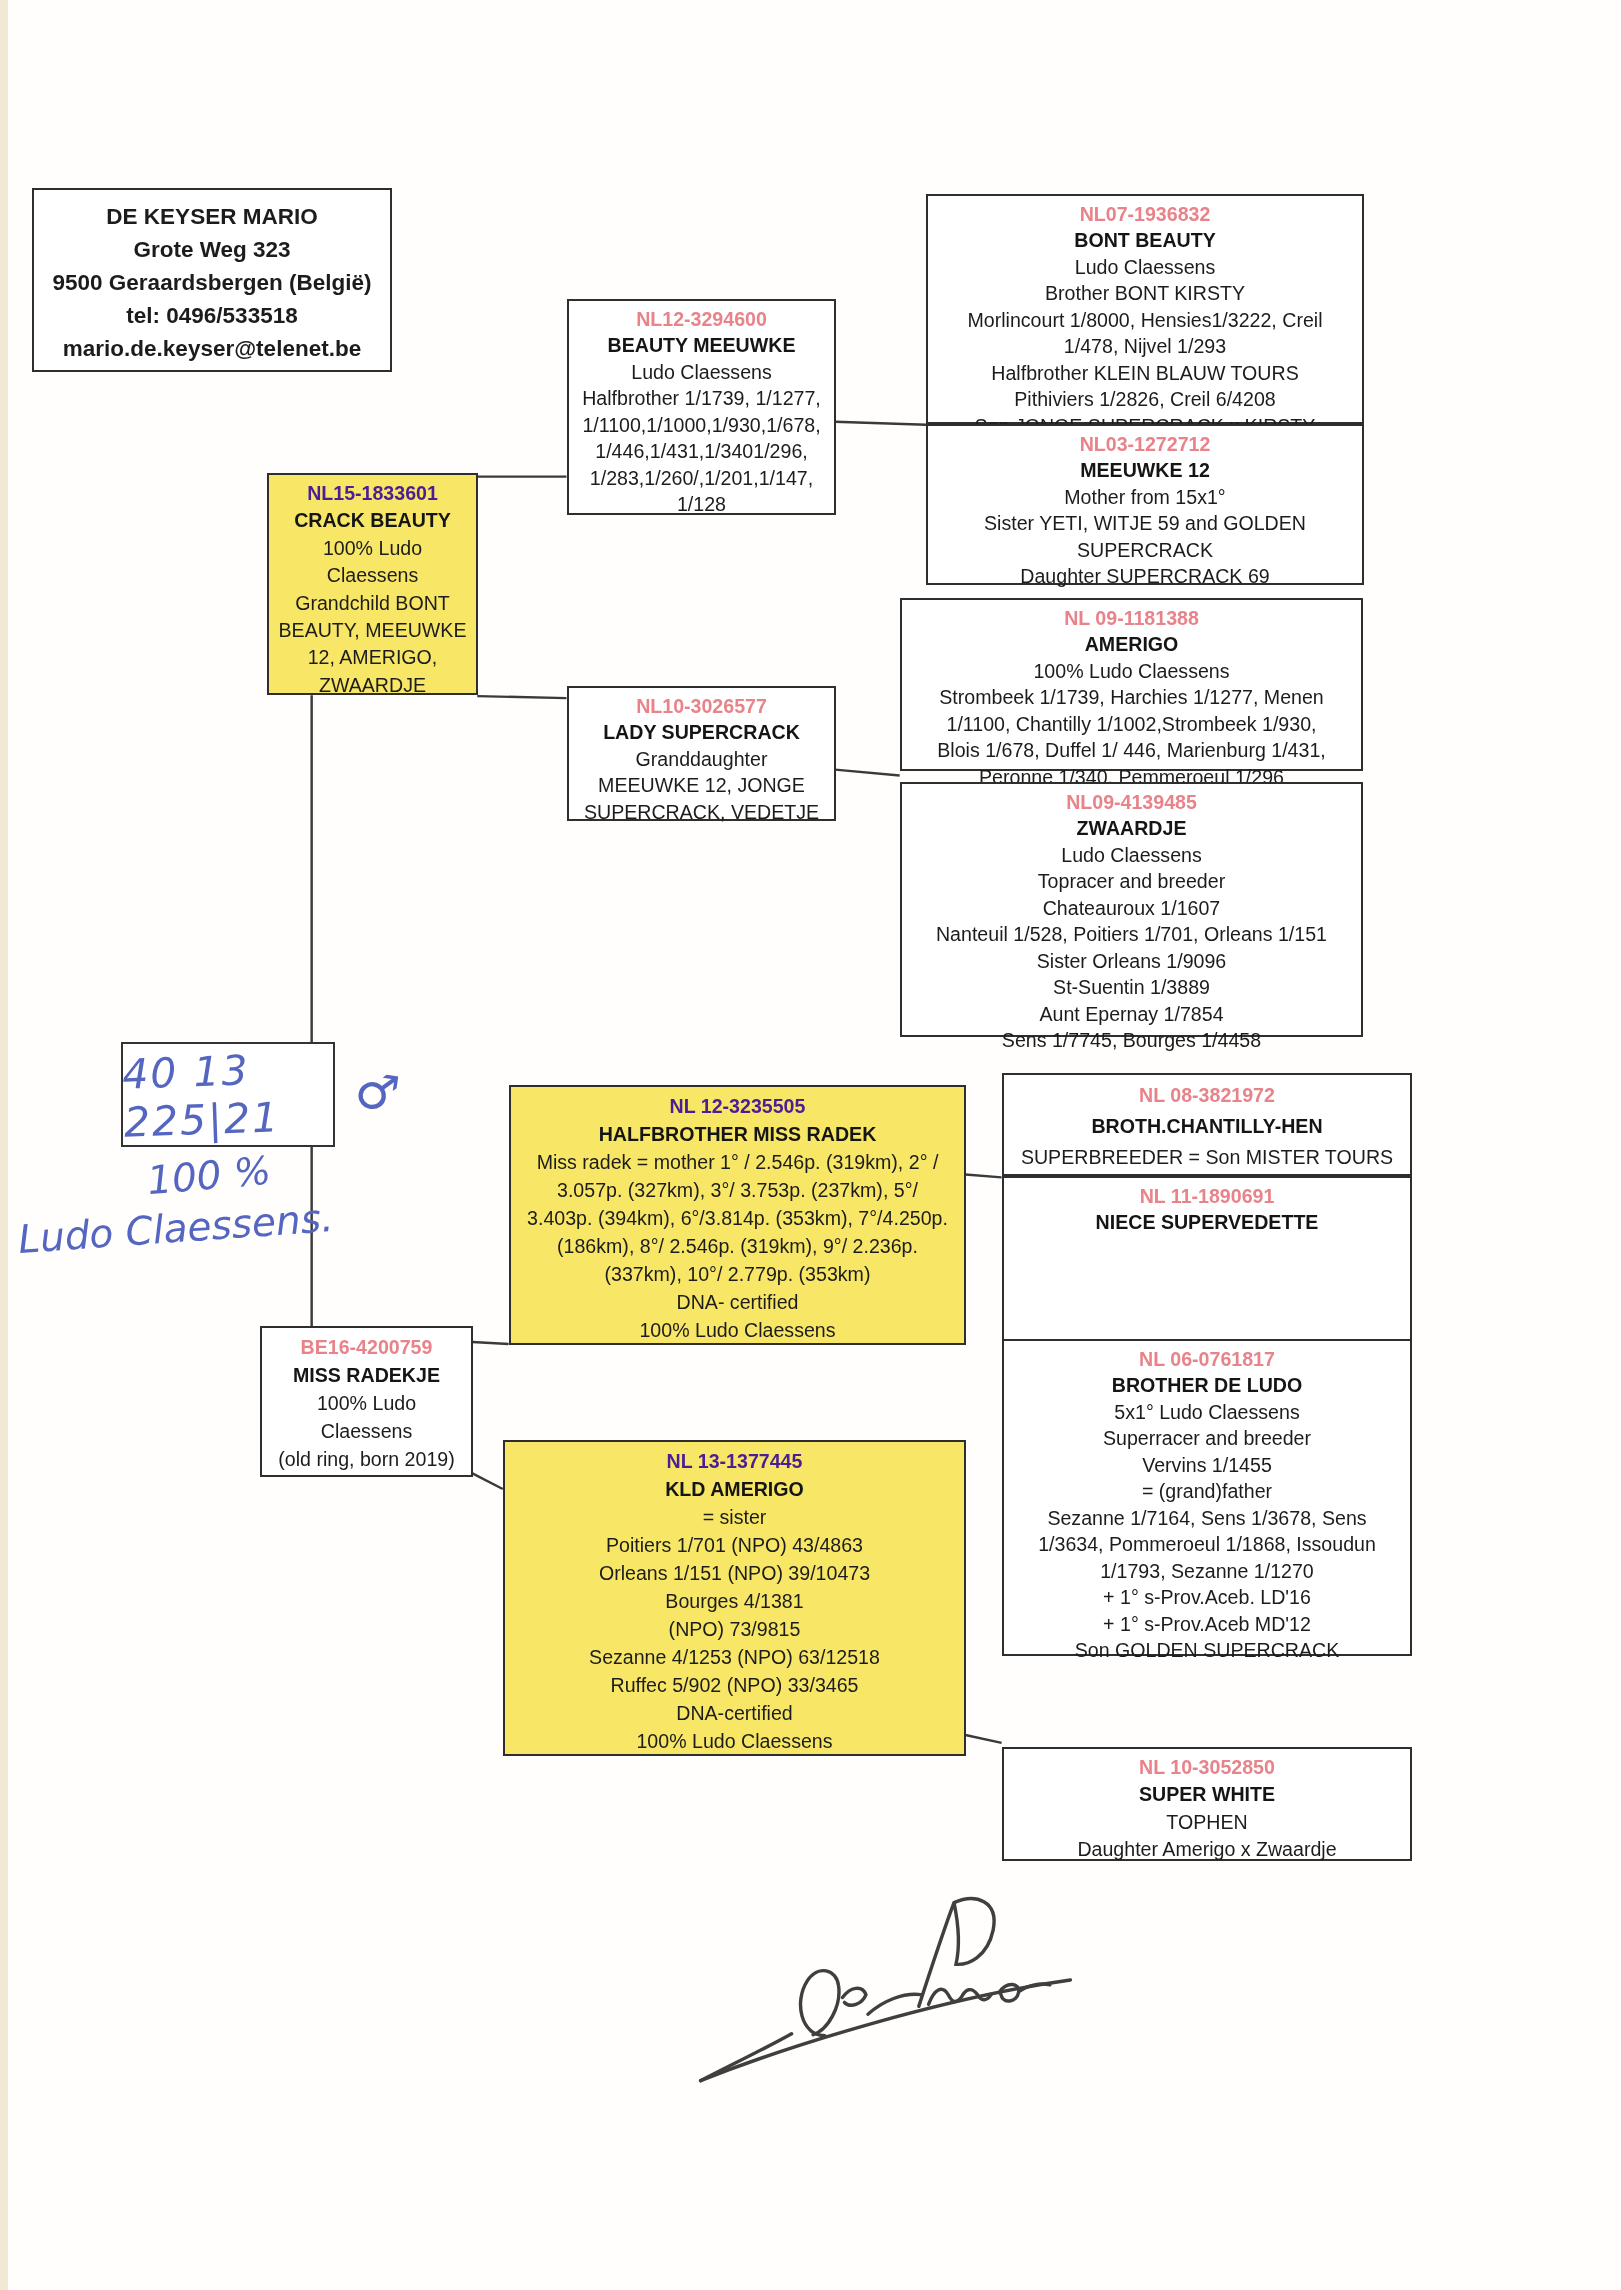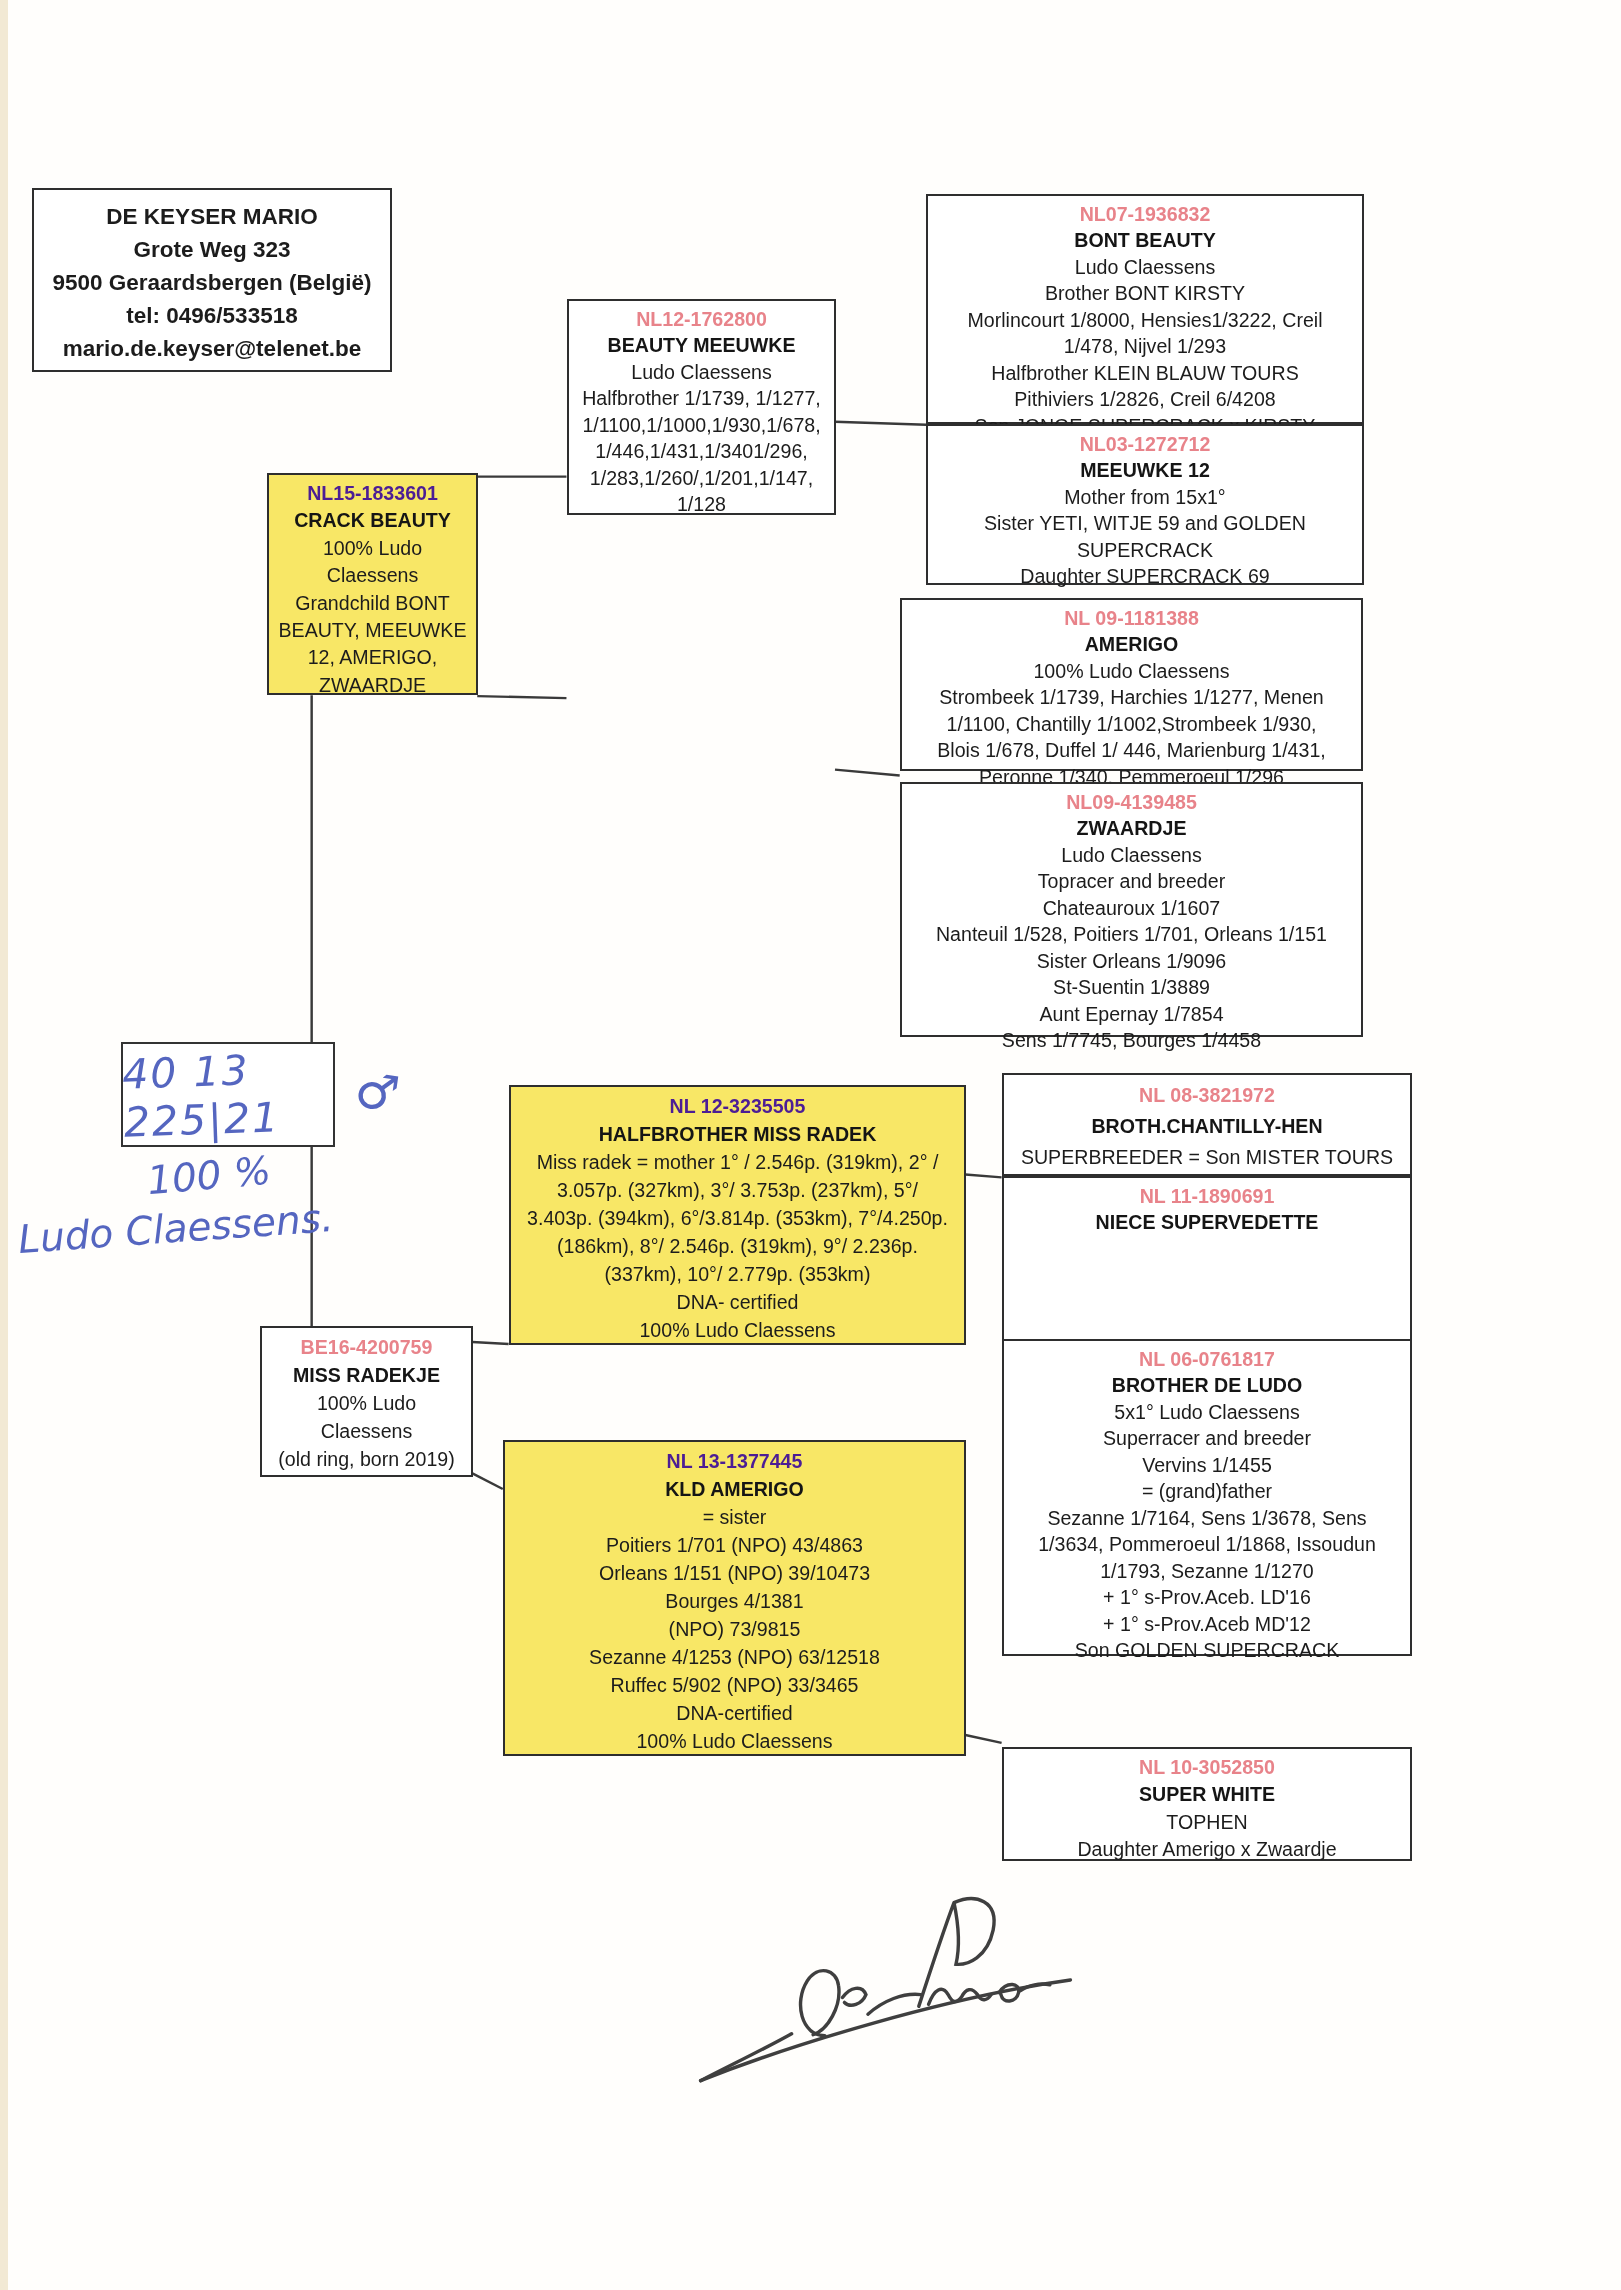--- a/index.html
+++ b/index.html
@@ -76,30 +76,37 @@
     <div class="bname">CRACK BEAUTY</div>
     <div class="lines">100% Ludo
 Claessens
 Grandchild BONT
 BEAUTY, MEEUWKE
 12, AMERIGO,
 ZWAARDJE</div>
   </div>
 
   <div class="pbox" style="left:567px; top:299px; width:269px; height:216px;">
-    <div class="ring">NL12-1762800</div>
+    <div class="ring">NL12-3294600</div>
     <div class="bname">BEAUTY MEEUWKE</div>
     <div class="lines">Ludo Claessens
 Halfbrother 1/1739, 1/1277,
 1/1100,1/1000,1/930,1/678,
 1/446,1/431,1/3401/296,
 1/283,1/260/,1/201,1/147,
 1/128</div>
   </div>
 
+  <div class="pbox" style="left:567px; top:686px; width:269px; height:135px;">
+    <div class="ring">NL10-3026577</div>
+    <div class="bname">LADY SUPERCRACK</div>
+    <div class="lines">Granddaughter
+MEEUWKE 12, JONGE
+SUPERCRACK, VEDETJE</div>
+  </div>
 
   <div class="pbox" style="left:926px; top:194px; width:438px; height:230px;">
     <div class="ring">NL07-1936832</div>
     <div class="bname">BONT BEAUTY</div>
     <div class="lines">Ludo Claessens
 Brother BONT KIRSTY
 Morlincourt 1/8000, Hensies1/3222, Creil
 1/478, Nijvel 1/293
 Halfbrother KLEIN BLAUW TOURS
 Pithiviers 1/2826, Creil 6/4208

